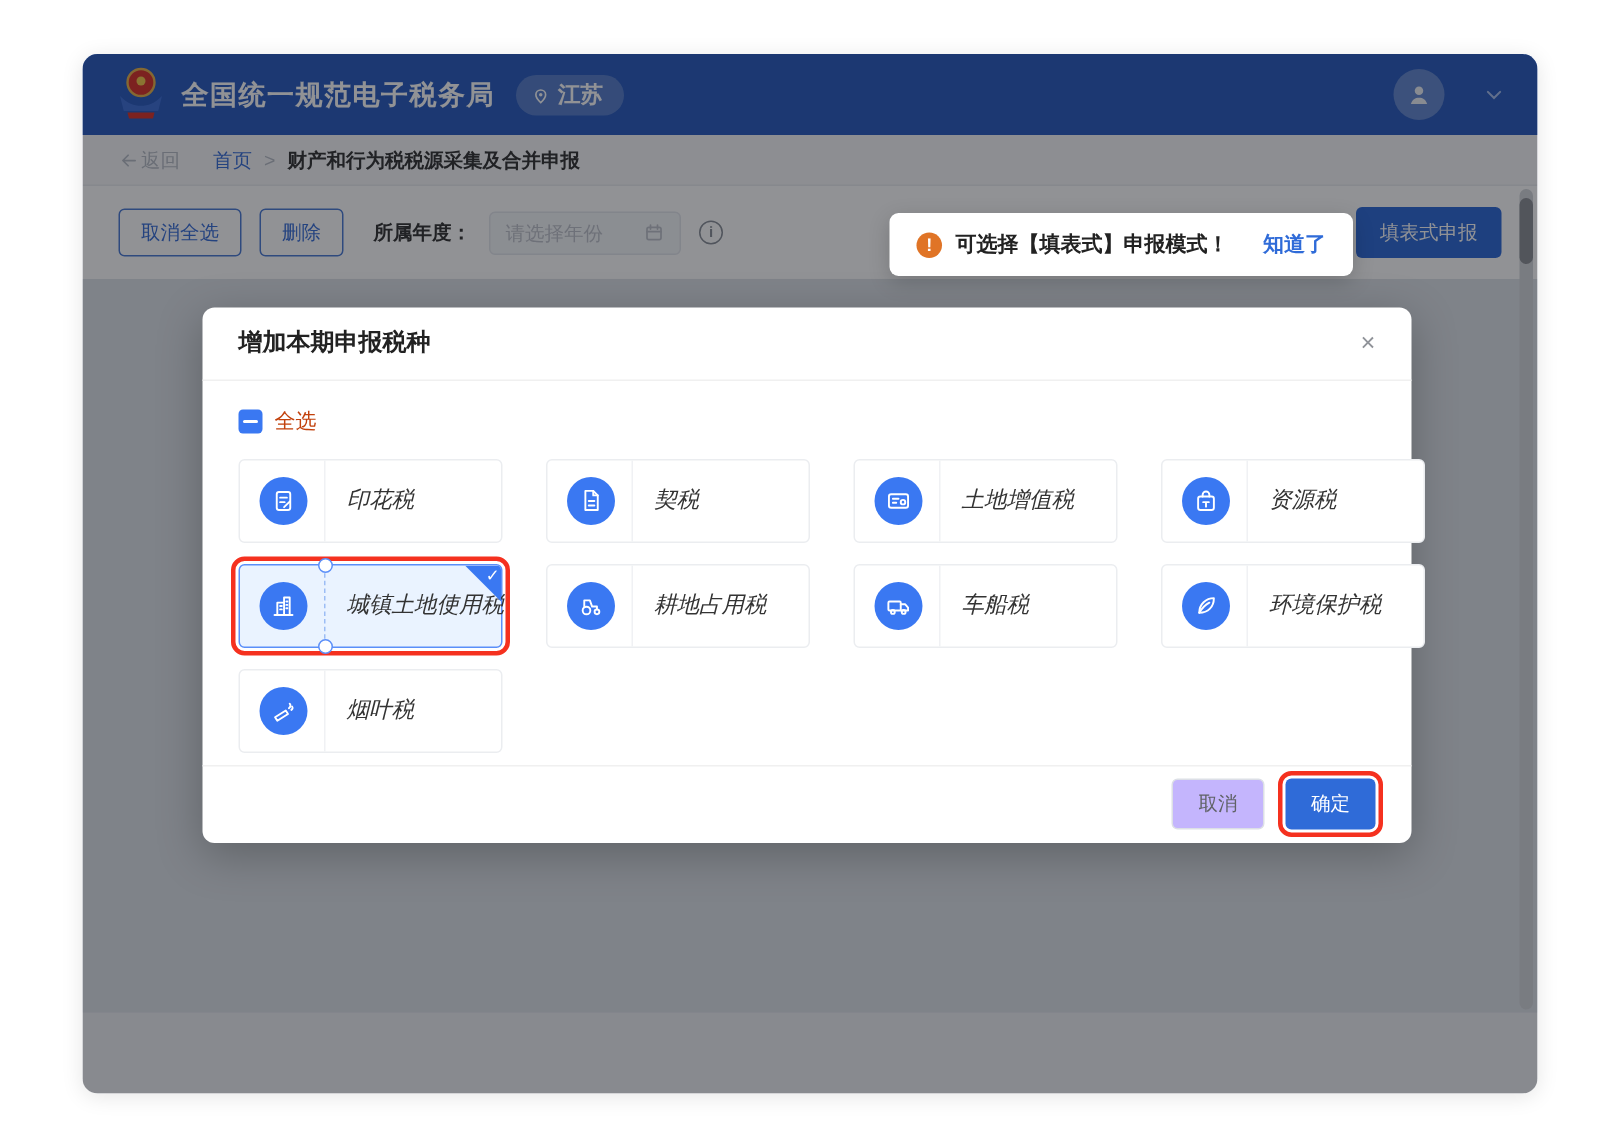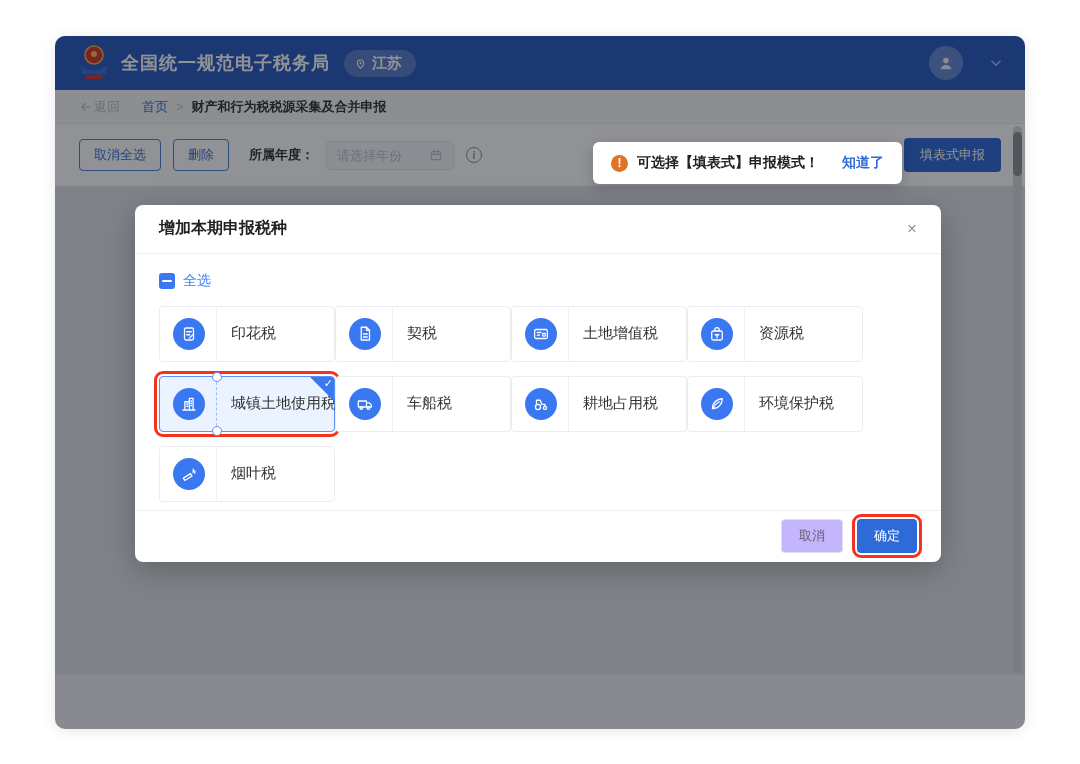--- a/index.html
+++ b/index.html
@@ -56,22 +56,22 @@
   .notice-action { font-size:14px; color:#2f6bd8; font-weight:bold; margin-left:14px; cursor:pointer; }
 
   .modal { position:absolute; left:80px; top:169px; width:806px; height:357px; background:#fff; border-radius:8px; z-index:30; box-shadow:0 8px 30px rgba(0,0,0,.25); display:flex; flex-direction:column; }
   .modal-head { height:52px; display:flex; align-items:center; padding:0 24px; border-bottom:1px solid #f0f0f0; }
   .modal-title { font-size:16px; font-weight:bold; color:#222; }
   .modal-close { margin-left:auto; color:#909399; font-size:17px; line-height:1; cursor:pointer; }
   .modal-body { padding:18px 24px 8px; flex:1; }
   .selectall-row { display:flex; align-items:center; gap:8px; margin-bottom:16px; }
   .cb-indeterminate { width:16px; height:16px; border-radius:3px; background:#3a78f2; position:relative; cursor:pointer; }
   .cb-indeterminate::after { content:""; position:absolute; left:3px; right:3px; top:7px; height:2px; background:#fff; border-radius:1px; }
-  .selectall-label { font-size:14px; color:#3b82f6; }
-  .tax-grid { display:grid; grid-template-columns:repeat(4,176px); gap:14px 0; }
+  .selectall-label { font-size:14px; color:#c2410c; }
+  .tax-grid { display:grid; grid-template-columns:repeat(4,176px); gap:14px 29px;font-style:italic; }
   .tax-card { position:relative; height:56px; background:#fff; border:1px solid #ebedf0; border-radius:4px; display:flex; align-items:center; cursor:pointer; }
   .tax-icon { width:32px; height:32px; border-radius:50%; background:#3a78f2; display:flex; align-items:center; justify-content:center; margin:0 11px 0 13px; flex:0 0 auto; }
   .tax-div { align-self:stretch; width:0; border-left:1px solid #f0f1f4; }
   .tax-label { font-size:15px; color:#333; margin-left:14px; white-space:nowrap; }
   .tax-card.selected { background:#eaf3ff; border-color:#5b8ff9; }
   .tax-card.selected .tax-div { border-left:1px dashed #9cbdf5; position:relative; }
   .tax-card.selected .tax-div::before, .tax-card.selected .tax-div::after { content:""; position:absolute; left:-5px; width:8px; height:8px; background:#fff; border:1px solid #5b8ff9; border-radius:50%; }
   .tax-card.selected .tax-div::before { top:-5px; }
   .tax-card.selected .tax-div::after { bottom:-5px; }
   .corner-check { position:absolute; top:0; right:0; width:0; height:0; border-top:24px solid #3a78f2; border-left:24px solid transparent; border-top-right-radius:3px; }
@@ -236,49 +236,49 @@
           <span class="tax-div"></span>
           <span class="tax-label">城镇土地使用税</span>
           <span class="corner-check"></span>
         </div>
 
 
         <div class="tax-card">
           <span class="tax-icon">
             <svg width="18" height="18" viewBox="0 0 24 24">
                 <g fill="none" stroke="#fff" stroke-width="1.7" stroke-linecap="round" stroke-linejoin="round">
+                  <circle cx="8" cy="16" r="3.4"></circle>
+                  <circle cx="17.3" cy="17.2" r="2.1"></circle>
+                  <path d="M6 12.5V7h5l2 5.5h4.3v2.5"></path>
+                </g>
+              </svg>
+          </span>
+          <span class="tax-div"></span>
+          <span class="tax-label">耕地占用税</span>
+        </div>
+
+        <div class="tax-card">
+          <span class="tax-icon">
+            <svg width="18" height="18" viewBox="0 0 24 24">
+                <g fill="none" stroke="#fff" stroke-width="1.7" stroke-linecap="round" stroke-linejoin="round">
                   <rect x="3" y="8" width="11" height="8" rx="1"></rect>
                   <path d="M14 10.5h4l2.5 3V16H14"></path>
                   <circle cx="7" cy="17.3" r="1.7"></circle>
                   <circle cx="16.6" cy="17.3" r="1.7"></circle>
                 </g>
               </svg>
           </span>
           <span class="tax-div"></span>
           <span class="tax-label">车船税</span>
         </div>
 
         <div class="tax-card">
           <span class="tax-icon">
             <svg width="18" height="18" viewBox="0 0 24 24">
                 <g fill="none" stroke="#fff" stroke-width="1.7" stroke-linecap="round" stroke-linejoin="round">
-                  <circle cx="8" cy="16" r="3.4"></circle>
-                  <circle cx="17.3" cy="17.2" r="2.1"></circle>
-                  <path d="M6 12.5V7h5l2 5.5h4.3v2.5"></path>
-                </g>
-              </svg>
-          </span>
-          <span class="tax-div"></span>
-          <span class="tax-label">耕地占用税</span>
-        </div>
-
-        <div class="tax-card">
-          <span class="tax-icon">
-            <svg width="18" height="18" viewBox="0 0 24 24">
-                <g fill="none" stroke="#fff" stroke-width="1.7" stroke-linecap="round" stroke-linejoin="round">
                   <path d="M6 18C6 10.5 12 5 19 5c0 7.5-5 13-13 13z"></path>
                   <path d="M6 18c3-5 6-7.5 9-9"></path>
                 </g>
               </svg>
           </span>
           <span class="tax-div"></span>
           <span class="tax-label">环境保护税</span>
         </div>
 
         <div class="tax-card">

